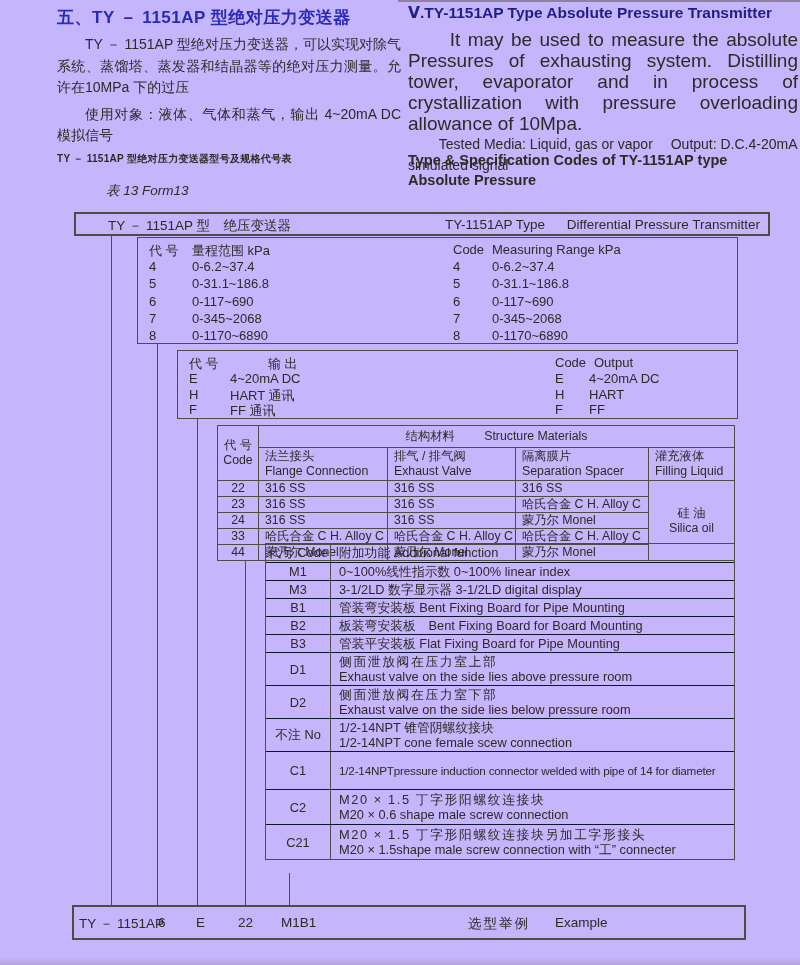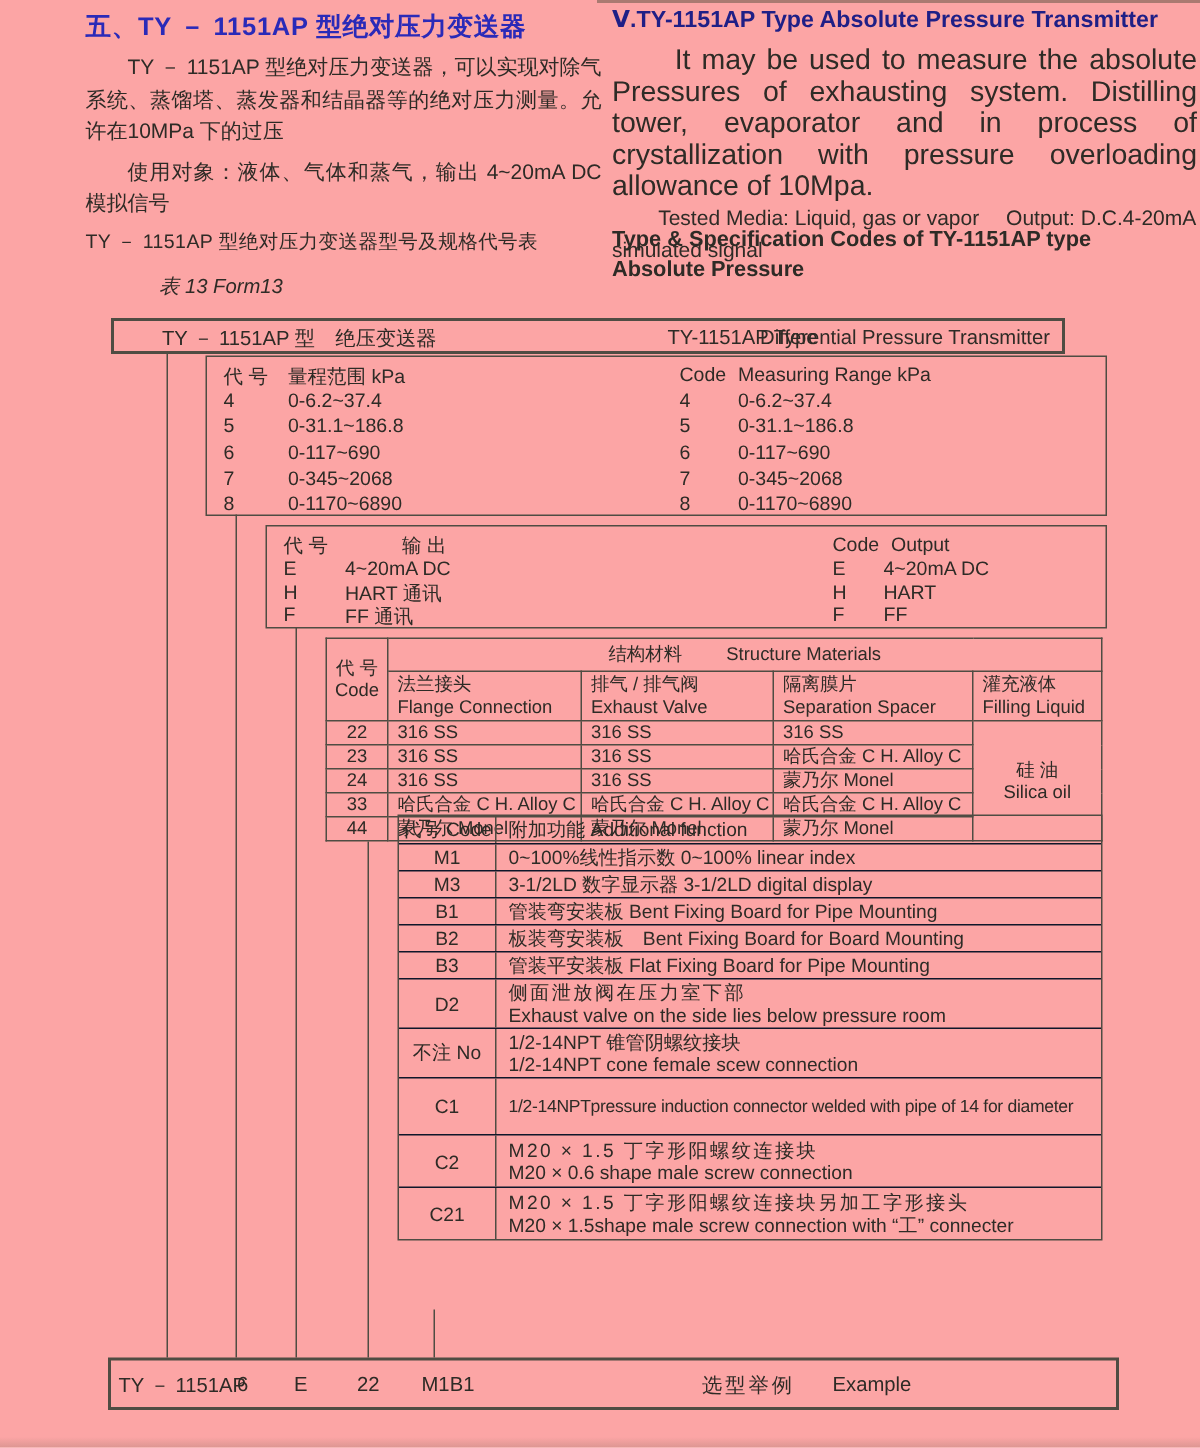--- a/index.html
+++ b/index.html
@@ -1,36 +1,36 @@
 <!DOCTYPE html>
 <html><head>
 <meta charset="utf-8">
 <style>
   html,body{margin:0;padding:0;}
   .page{
     position:relative; width:800px; height:965px; overflow:hidden;
-    background:#fca5a5;
+    background:#c4b5fd;
     font-family:"Liberation Sans","DejaVu Sans",sans-serif;
     color:#2e2b26;
   }
   
   .intro-left{position:absolute;left:57px;top:6px;width:344px;}
   .h-zh{font-size:17px;font-weight:bold;color:#2a2ab8;letter-spacing:.5px;}
   .p-zh{margin:5px 0 0;font-size:14px;line-height:21.5px;text-align:justify;text-indent:2em;}
   .intro-right{position:absolute;left:408px;top:4px;width:390px;}
   .h-en{font-size:15.5px;font-weight:bold;color:#1f1f86;}
   .p-en{margin:7px 0 0;font-size:19px;line-height:21px;text-align:justify;text-indent:2.2em;}
   .p-en2{margin:0;font-size:14px;line-height:21px;text-align:left;text-indent:2.2em;}
   
-  .sec-zh{position:absolute;left:57px;top:152px;font-size:13px;font-weight:normal;letter-spacing:.3px;}
+  .sec-zh{position:absolute;left:57px;top:152px;font-size:10px;font-weight:bold;letter-spacing:.3px;}
   .sec-en{position:absolute;left:408px;top:150px;width:372px;font-size:14.5px;font-weight:bold;line-height:20px;}
   .form-label{position:absolute;left:106px;top:182px;font-size:13.5px;font-style:italic;}
   
   .box{position:absolute;border:1px solid #4f4c43;box-sizing:border-box;background:transparent;}
-  .top-box{left:74px;top:212px;width:636px;height:24px;border-width:2px;font-size:13.5px;}
+  .top-box{left:74px;top:212px;width:696px;height:24px;border-width:2px;font-size:13.5px;}
   .tb-zh{position:absolute;left:32px;top:3px;}
   .tb-type{position:absolute;left:369px;top:3px;}
   .tb-name{position:absolute;right:8px;top:3px;}
   .range-box{left:137px;top:237px;width:601px;height:107px;padding-top:4px;font-size:13px;}
   .rrow{position:relative;height:17.2px;}
   .rrow span{position:absolute;white-space:nowrap;}
   .rc1{left:11px;} .rc2{left:54px;} .rc3{left:315px;} .rc4{left:354px;}
   .output-box{left:177px;top:350px;width:561px;height:69px;padding-top:4px;font-size:13px;}
   .orow{position:relative;height:15.8px;}
   .orow span{position:absolute;white-space:nowrap;}
@@ -274,20 +274,27 @@
             <div>板装弯安装板　Bent Fixing Board for Board Mounting</div>
           </div>
       </div>
       <div class="arow h-s">
         <div class="acode">B3</div>
         <div class="adesc">
             <div>管装平安装板 Flat Fixing Board for Pipe Mounting</div>
           </div>
       </div>
       <div class="arow h-d">
+        <div class="acode">D1</div>
+        <div class="adesc">
+          <div class="sp">侧面泄放阀在压力室上部</div>
+          <div>Exhaust valve on the side lies above pressure room</div>
+        </div>
+      </div>
+      <div class="arow h-d">
         <div class="acode">D2</div>
         <div class="adesc">
           <div class="sp">侧面泄放阀在压力室下部</div>
           <div>Exhaust valve on the side lies below pressure room</div>
         </div>
       </div>
       <div class="arow h-d">
         <div class="acode">不注 No</div>
         <div class="adesc">
           <div>1/2-14NPT 锥管阴螺纹接块</div>

